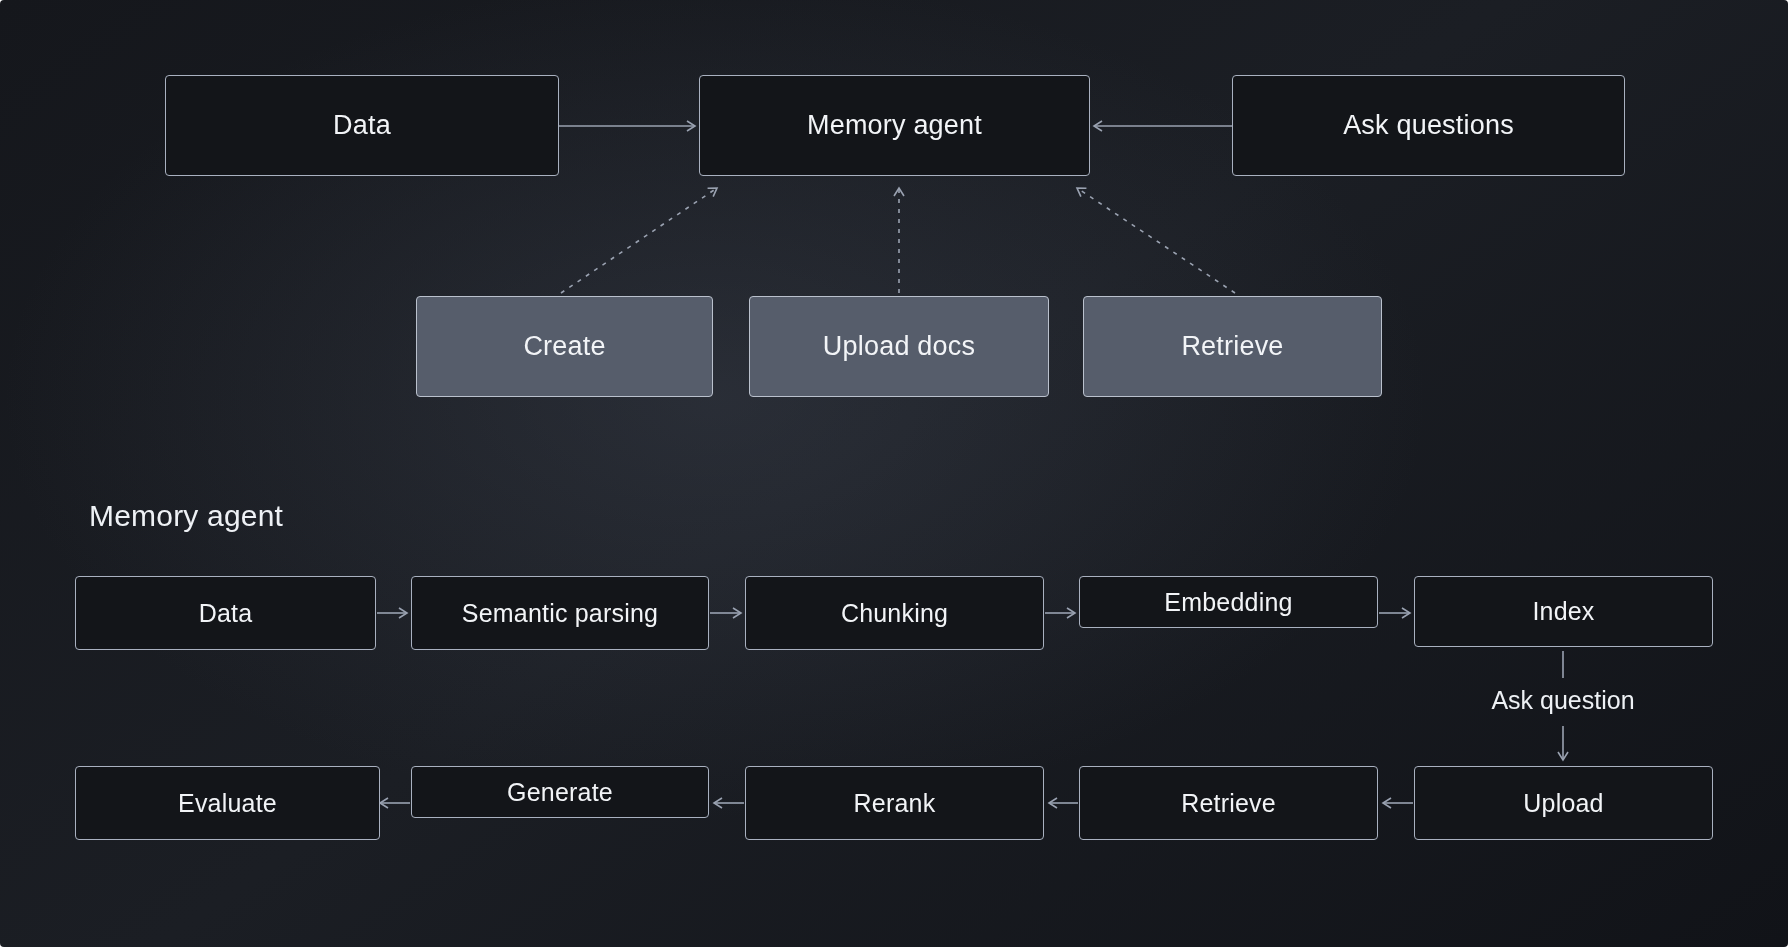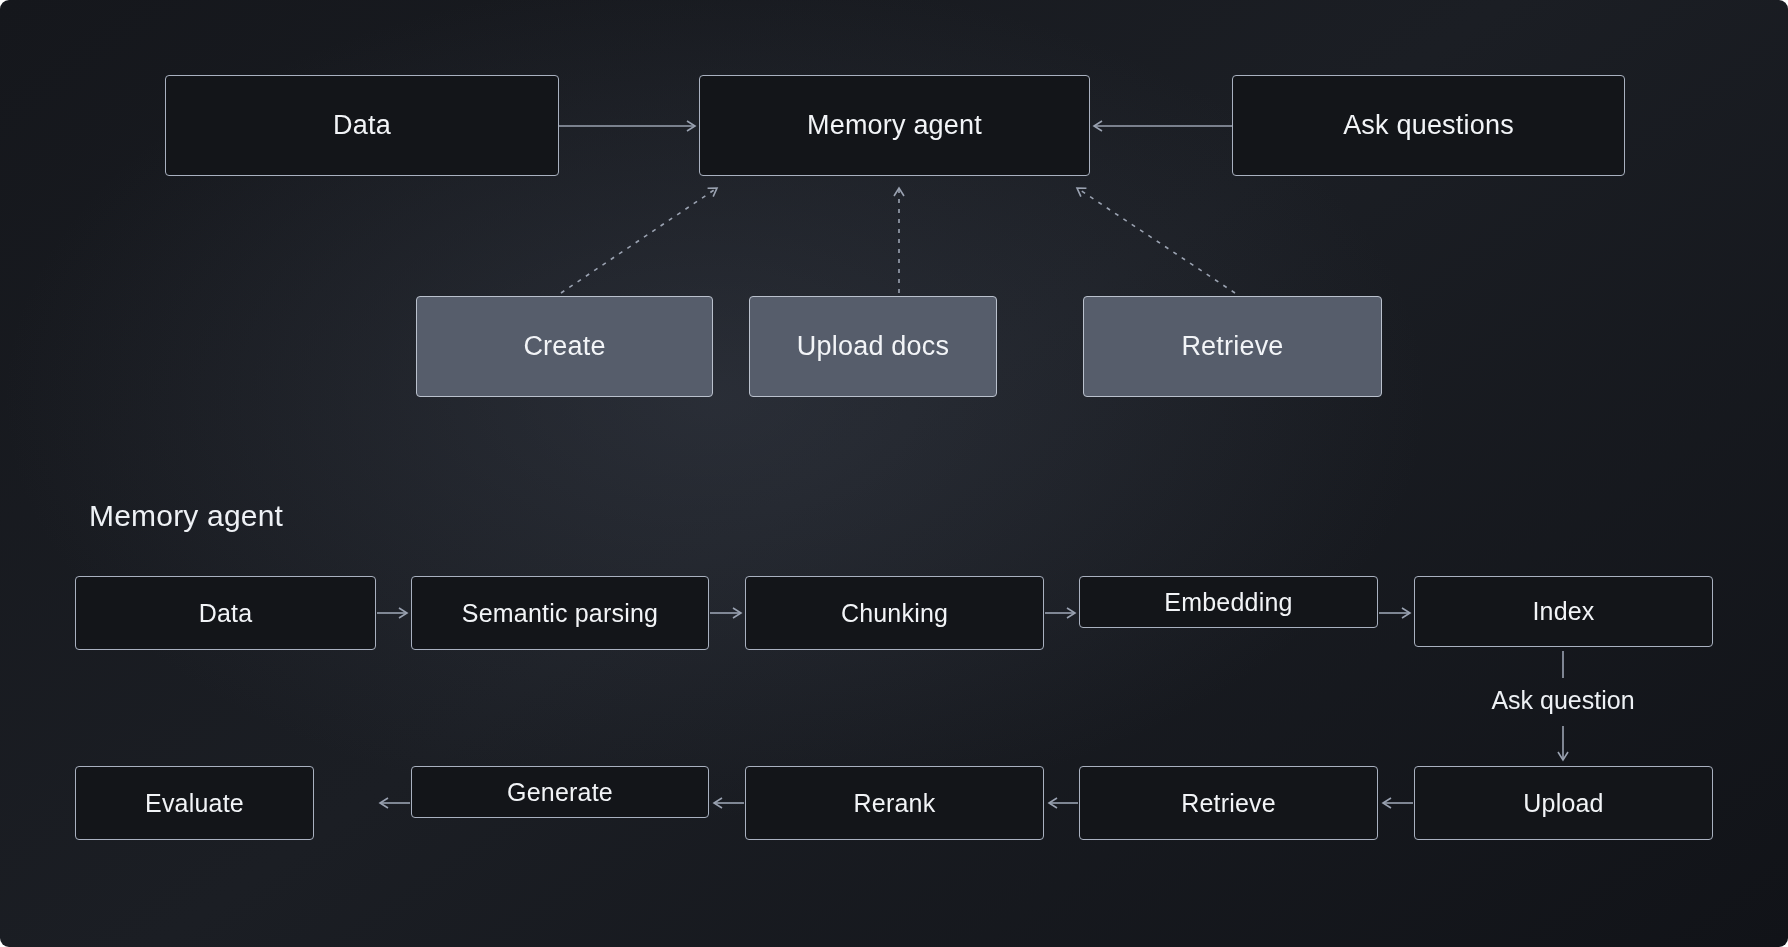--- a/index.html
+++ b/index.html
@@ -6,21 +6,21 @@
     margin: 0;
     padding: 0;
     background: #ffffff;
     width: 1788px;
     height: 947px;
   }
   .canvas {
     position: relative;
     width: 1788px;
     height: 947px;
-    border-radius: 9px;
+    border-radius: 4px;
     overflow: hidden;
     background:
       radial-gradient(1150px 680px at 40% 42%, rgba(74, 81, 96, 0.32), rgba(0,0,0,0) 62%),
       linear-gradient(145deg, #15171c 0%, #1b1e24 48%, #111318 100%);
     font-family: "Liberation Sans", sans-serif;
     color: #f2f4f7;
   }
   .node {
     position: absolute;
     display: flex;
@@ -112,21 +112,21 @@
   <div class="node dark" style="left:699px;top:75px;width:391px;height:101px">
     <span>Memory agent</span>
   </div>
   <div class="node dark" style="left:1232px;top:75px;width:393px;height:101px">
     <span>Ask questions</span>
   </div>
 
   <div class="node light" style="left:416px;top:296px;width:297px;height:101px">
     <span>Create</span>
   </div>
-  <div class="node light" style="left:749px;top:296px;width:248px;height:101px">
+  <div class="node light" style="left:749px;top:296px;width:300px;height:101px">
     <span>Upload docs</span>
   </div>
   <div class="node light" style="left:1083px;top:296px;width:299px;height:101px">
     <span>Retrieve</span>
   </div>
 
   <div class="heading">Memory agent</div>
 
   <div class="node dark small" style="left:75px;top:576px;width:301px;height:74px">
     <span>Data</span>
@@ -139,21 +139,21 @@
   </div>
   <div class="node dark small" style="left:1079px;top:576px;width:299px;height:52px">
     <span>Embedding</span>
   </div>
   <div class="node dark small" style="left:1414px;top:576px;width:299px;height:71px">
     <span>Index</span>
   </div>
 
   <div class="flow-label">Ask question</div>
 
-  <div class="node dark small" style="left:75px;top:766px;width:239px;height:74px">
+  <div class="node dark small" style="left:75px;top:766px;width:305px;height:74px">
     <span>Evaluate</span>
   </div>
   <div class="node dark small" style="left:411px;top:766px;width:298px;height:52px">
     <span>Generate</span>
   </div>
   <div class="node dark small" style="left:745px;top:766px;width:299px;height:74px">
     <span>Rerank</span>
   </div>
   <div class="node dark small" style="left:1079px;top:766px;width:299px;height:74px">
     <span>Retrieve</span>

